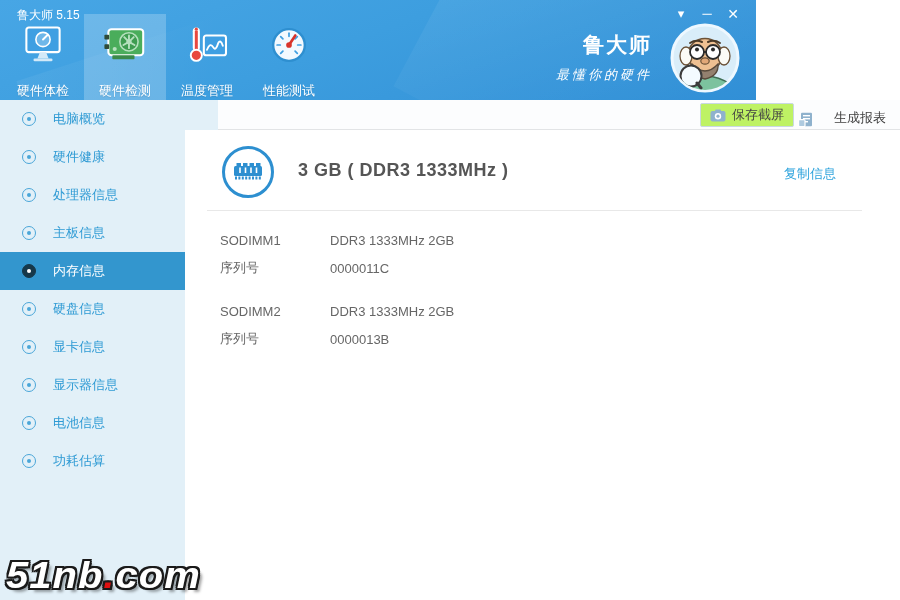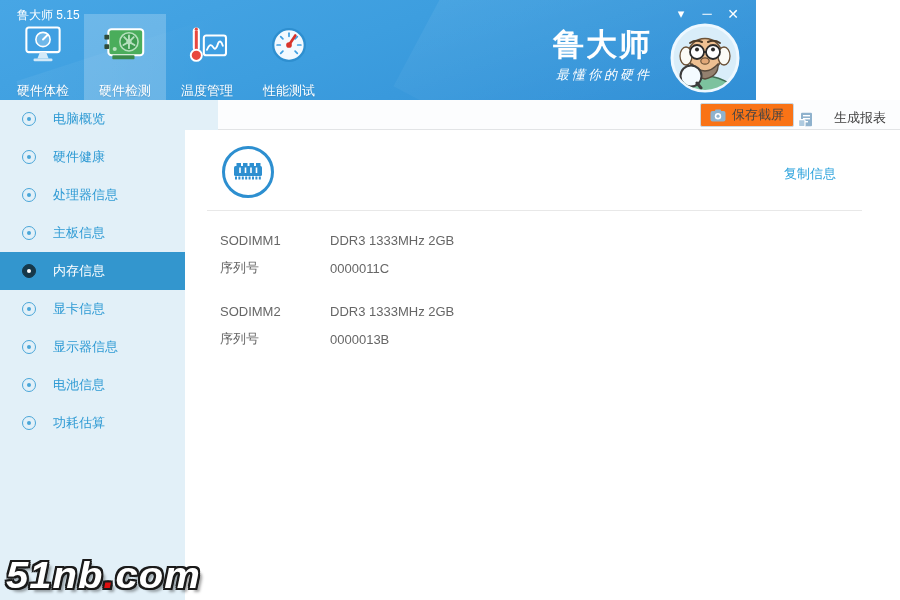--- a/index.html
+++ b/index.html
@@ -37,33 +37,33 @@
   .tabs { position:absolute; left:2px; top:14px; height:86px; display:flex; z-index:2; }
   .tab {
     width:82px; height:86px; display:flex; flex-direction:column; align-items:center;
     padding-top:12px; cursor:pointer;
   }
   .tab.selected { background:rgba(255,255,255,.22); }
   .tab .tab-icon { width:56px; height:48px; display:block; }
   .tab .tab-label { color:#fff; font-size:13px; margin-top:18px; text-shadow:0 1px 1px rgba(0,0,0,.12); }
 
   .brand { position:absolute; right:104px; top:28px; text-align:right; z-index:3; }
-  .brand-name { color:#fff; font-size:31px; font-weight:bold; letter-spacing:2px; line-height:34px; }
+  .brand-name { color:#fff; font-size:21px; font-weight:bold; letter-spacing:2px; line-height:34px; }
   .brand-slogan { color:#fff; font-size:13px; font-style:italic; letter-spacing:3px; margin-top:4px;
     font-family:"Liberation Serif","DejaVu Serif",serif; }
   .avatar { position:absolute; right:16px; top:23px; width:70px; height:70px; z-index:3; }
 
   
   .actionbar {
     position:absolute; left:185px; top:100px; width:715px; height:30px;
     background:#fcfdfe; border-bottom:1px solid #e2e4e6;
   }
   .btn-save {
     position:absolute; right:106px; top:3px; height:24px; padding:0 9px;
-    border:1px solid #c9d8e2; background:#f97316; border-radius:2px;
+    border:1px solid #c9d8e2; background:#bef264; border-radius:2px;
     display:flex; align-items:center; gap:6px; cursor:pointer; color:#444; font-size:13px;
   }
   .btn-report {
     position:absolute; right:10px; top:3px; height:24px; padding:0 4px;
     display:flex; align-items:flex-end; gap:21px; cursor:pointer; color:#404040; font-size:13px;
   }
 
   
   .sidebar {
     position:absolute; left:0; top:100px; width:218px; height:500px;
@@ -253,20 +253,24 @@
   <div class="side-item">
     <span class="radio"></span>
     <span class="side-label">主板信息</span>
   </div>
   <div class="side-item selected">
     <span class="radio"></span>
     <span class="side-label">内存信息</span>
   </div>
   <div class="side-item">
     <span class="radio"></span>
+    <span class="side-label">硬盘信息</span>
+  </div>
+  <div class="side-item">
+    <span class="radio"></span>
     <span class="side-label">显卡信息</span>
   </div>
   <div class="side-item">
     <span class="radio"></span>
     <span class="side-label">显示器信息</span>
   </div>
   <div class="side-item">
     <span class="radio"></span>
     <span class="side-label">电池信息</span>
   </div>
@@ -285,20 +289,21 @@
     <rect x="28.5" y="18" width="4.5" height="4" fill="#2d8fd0"></rect>
     <rect x="35" y="18" width="4.5" height="4" fill="#2d8fd0"></rect>
     <g stroke="#fff" stroke-width="1.6">
       <line x1="19" y1="22.5" x2="19" y2="28"></line>
       <line x1="24.5" y1="22.5" x2="24.5" y2="28"></line>
       <line x1="30" y1="22.5" x2="30" y2="28"></line>
       <line x1="35.5" y1="22.5" x2="35.5" y2="28"></line>
     </g>
     <line x1="14" y1="33" x2="40" y2="33" stroke="#2d8fd0" stroke-width="3" stroke-dasharray="2 1.4"></line>
   </svg>
+  <div class="mem-summary">3 GB ( DDR3 1333MHz )</div>
   <a class="copy-link">复制信息</a>
   <div class="divider"></div>
 
   <div class="rows">
     <div class="row">
       <span class="row-label">SODIMM1</span>
       <span class="row-value">DDR3 1333MHz 2GB</span>
     </div>
     <div class="row">
       <span class="row-label">序列号</span>

